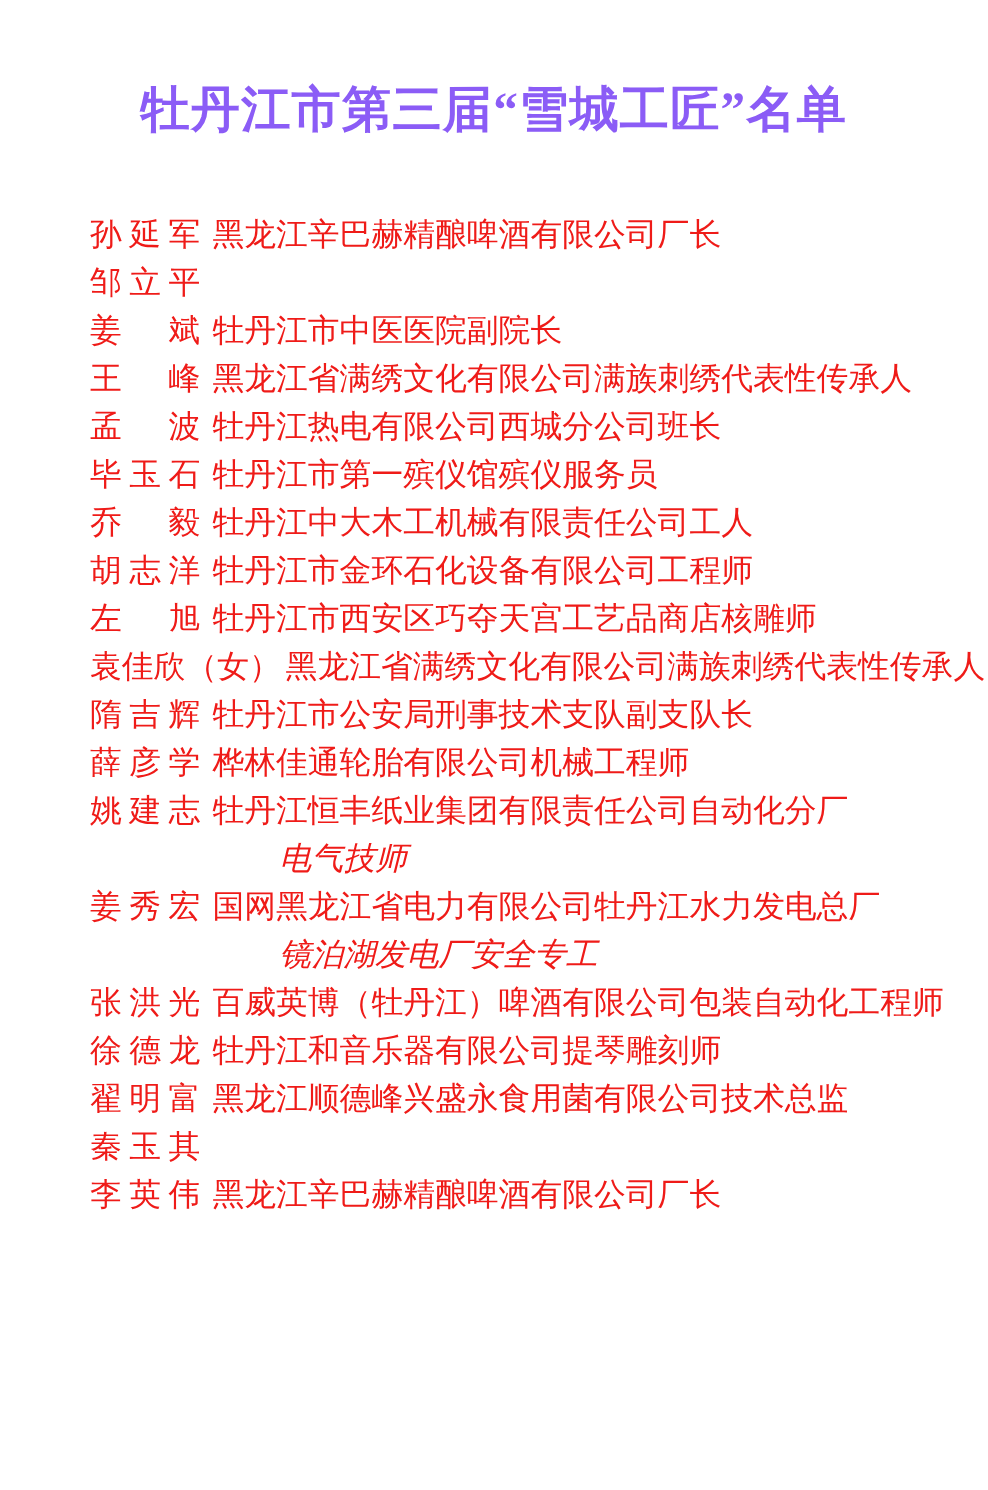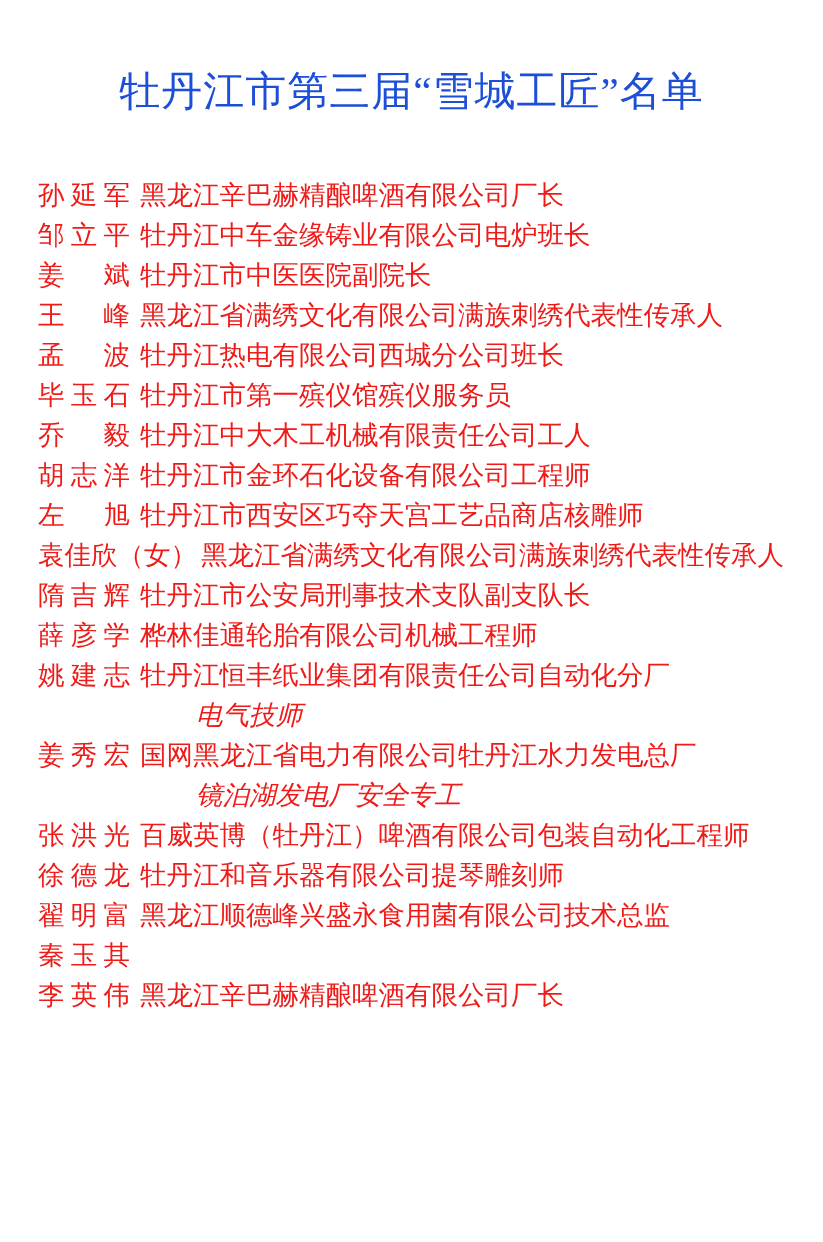--- a/index.html
+++ b/index.html
@@ -19,37 +19,38 @@
     width: 823px;
     height: 1242px;
     box-sizing: border-box;
     padding: 0 34px;
   }
   .doc-title {
     margin: 0;
     padding-top: 64px;
     text-align: center;
     font-size: 41px;
-    font-weight: normal;
+    font-weight: bold;
     letter-spacing: 1px;
-    color: #1d4ed8;
+    color: #8b5cf6;
     font-family: "Liberation Serif", "DejaVu Serif", serif;
     white-space: nowrap;
   }
   .entries {
     margin-top: 56px;
     padding-left: 4px;
   }
   .entry {
     display: flex;
     align-items: center;
     font-size: 26.5px;
     line-height: 40px;
     color: #ef1b18;
     white-space: nowrap;
+    margin-left: 37px;
   }
   .entry .name {
     flex: 0 0 auto;
     min-width: 92px;
     text-align: justify;
     text-align-last: justify;
     margin-right: 10px;
   }
   .entry .name.wide {
     min-width: 0;
@@ -72,21 +73,20 @@
 
 <div class="page">
   <h1 class="doc-title">牡丹江市第三届“雪城工匠”名单</h1>
   <div class="entries">
       <div class="entry">
         <span class="name">孙延军</span>
         <span class="org">黑龙江辛巴赫精酿啤酒有限公司厂长</span>
       </div>
       <div class="entry">
         <span class="name">邹立平</span>
-        <span class="org">牡丹江中车金缘铸业有限公司电炉班长</span>
       </div>
       <div class="entry">
         <span class="name">姜　斌</span>
         <span class="org">牡丹江市中医医院副院长</span>
       </div>
       <div class="entry">
         <span class="name">王　峰</span>
         <span class="org">黑龙江省满绣文化有限公司满族刺绣代表性传承人</span>
       </div>
       <div class="entry">

